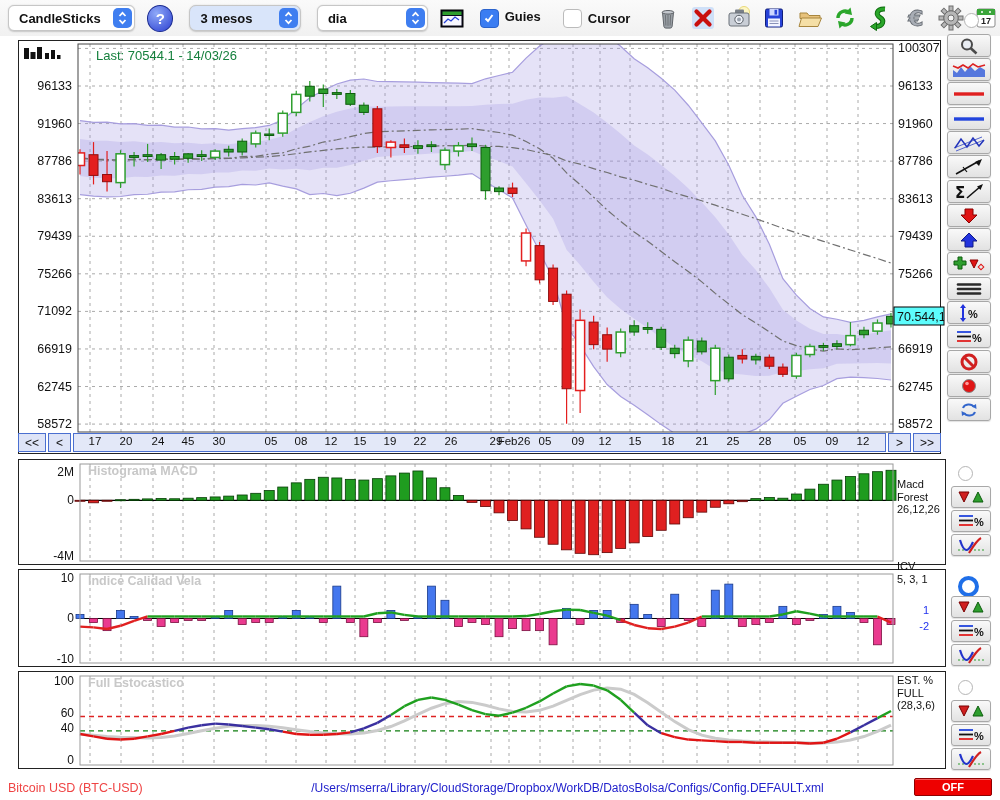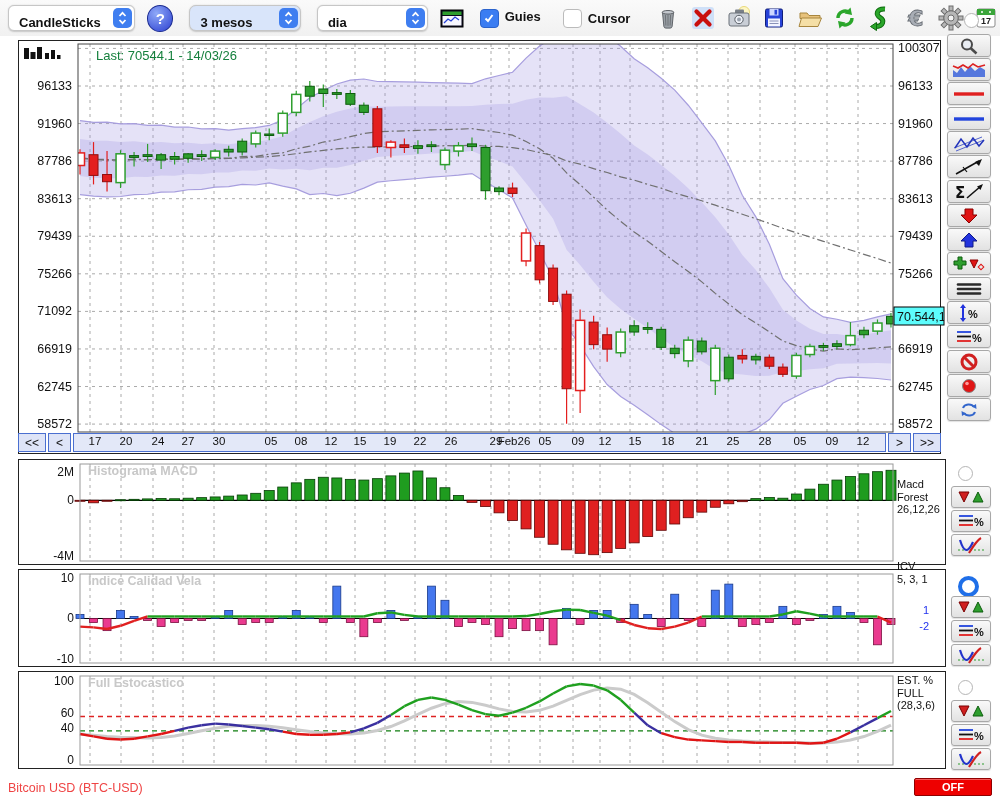--- a/index.html
+++ b/index.html
@@ -2,21 +2,21 @@
 <html><head>
 <meta charset="utf-8">
 <style>
   html,body{margin:0;padding:0;background:#fff;}
   .window{position:relative;width:1000px;height:800px;background:#fff;
     font-family:"Liberation Sans",sans-serif;overflow:hidden;}
   
   .toolbar{position:absolute;left:0;top:0;width:1000px;height:36px;
     background:linear-gradient(#fafafa,#f1f1f1);display:flex;align-items:center;}
   .select{height:24px;border:1px solid #c6c6c6;border-radius:6px;background:#fff;
-    display:flex;align-items:flex-end;box-shadow:0 .5px 1.5px rgba(0,0,0,.18);cursor:default;}
+    display:flex;align-items:center;box-shadow:0 .5px 1.5px rgba(0,0,0,.18);cursor:default;}
   .select .lbl{font-size:13px;font-weight:600;color:#111;padding:0 8px 0 10px;flex:1;}
   .select .step{width:19px;height:20px;margin:2px;border-radius:5px;background:#3f7ef0;
     display:flex;align-items:center;justify-content:center;}
   .tint{background:#d9e5fa;border-radius:7px;}
   .helpbtn{width:25px;height:25px;border-radius:50%;
     background:radial-gradient(circle at 35% 30%,#8fa9f8,#2b3fd0);
     border:1.5px solid #1a2a90;color:#fff;font-weight:bold;font-size:15px;
     display:flex;align-items:center;justify-content:center;}
   .chk{width:17px;height:17px;border-radius:4px;border:1px solid #bbb;background:#fff;
     display:flex;align-items:center;justify-content:center;}
@@ -784,21 +784,21 @@
     <div>(28,3,6)</div>
   </div>
 
   <div class="datenav">
     <div class="navbtn" style="width:26px">&lt;&lt;</div>
     <div class="navbtn" style="width:21px">&lt;</div>
     <div class="dates" id="dateStrip">
         <span style="left: 21px;">17</span>
         <span style="left: 52px;">20</span>
         <span style="left: 84px;">24</span>
-        <span style="left: 114px;">27</span>
+        <span style="left: 114px;">45</span>
         <span style="left: 145px;">30</span>
         <span style="left: 197px;">05</span>
         <span style="left: 227px;">08</span>
         <span style="left: 257px;">12</span>
         <span style="left: 286px;">15</span>
         <span style="left: 316px;">19</span>
         <span style="left: 346px;">22</span>
         <span style="left: 377px;">26</span>
         <span style="left: 422px;">29</span>
         <span style="left: 440px;">Feb26</span>
@@ -990,15 +990,16 @@
   <div class="tbtn pbtn" style="left:951px;top:748px">
     <svg width="28" height="18" viewBox="0 0 28 18">
       <line x1="1" y1="14" x2="27" y2="14" stroke="#2e9e2e" stroke-width="1" stroke-dasharray="2 2"></line>
       <path d="M3,4 C7,17 11,17 16,6" fill="none" stroke="#2233cc" stroke-width="2.2"></path>
       <path d="M12,17 C17,9 20,4 24,2" fill="none" stroke="#d02020" stroke-width="2.2"></path>
     </svg>
   </div>
 
   <div class="status">
     <span class="sym">Bitcoin USD (BTC-USD)</span>
+    <span class="cfgpath">/Users/mserra/Library/CloudStorage/Dropbox/WorkDB/DatosBolsa/Configs/Config.DEFAULT.xml</span>
     <span class="offbtn">OFF</span>
   </div>
 </div>
 
 </body></html>

